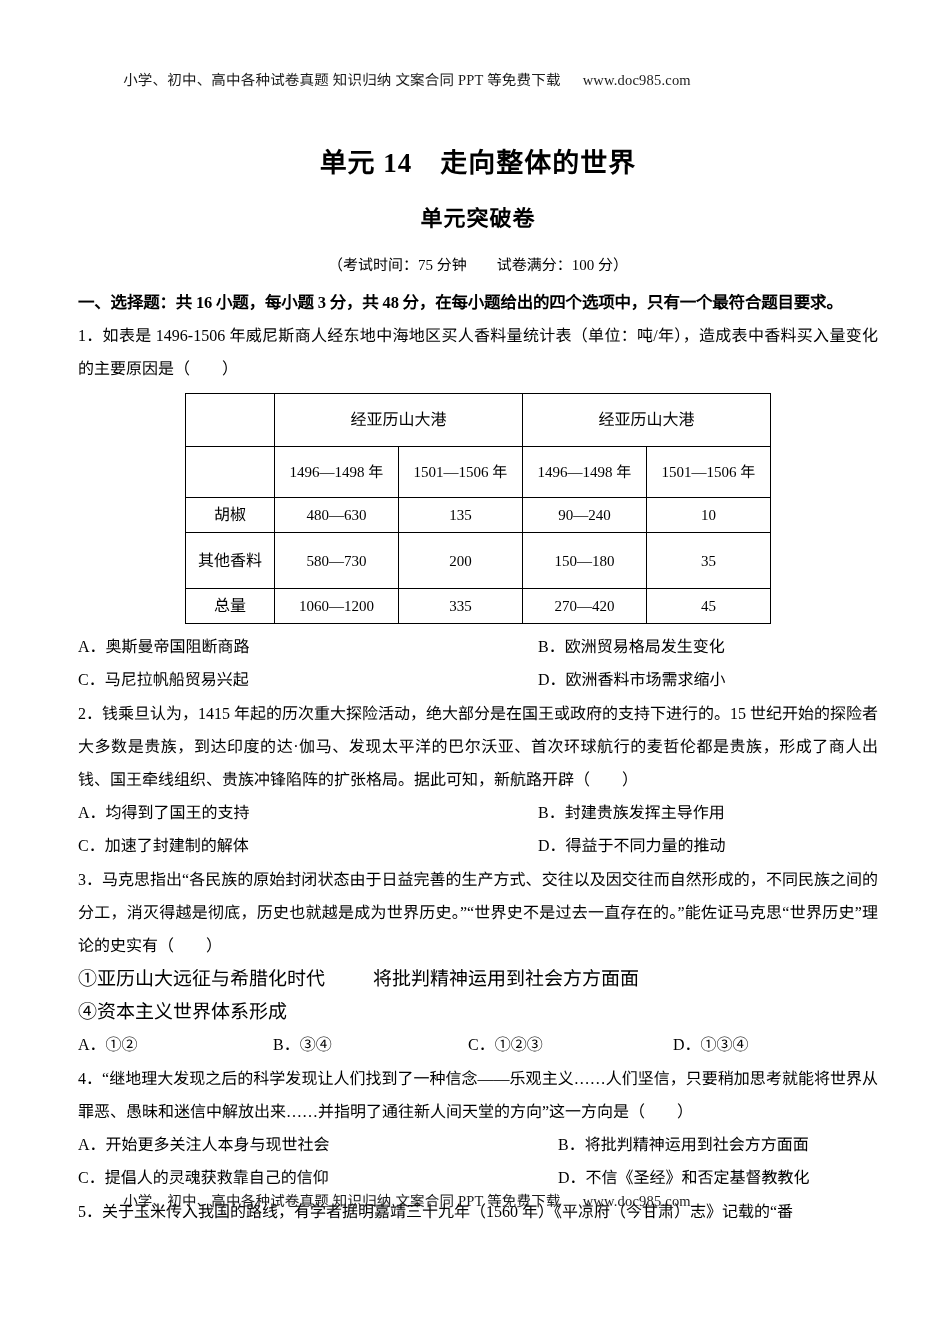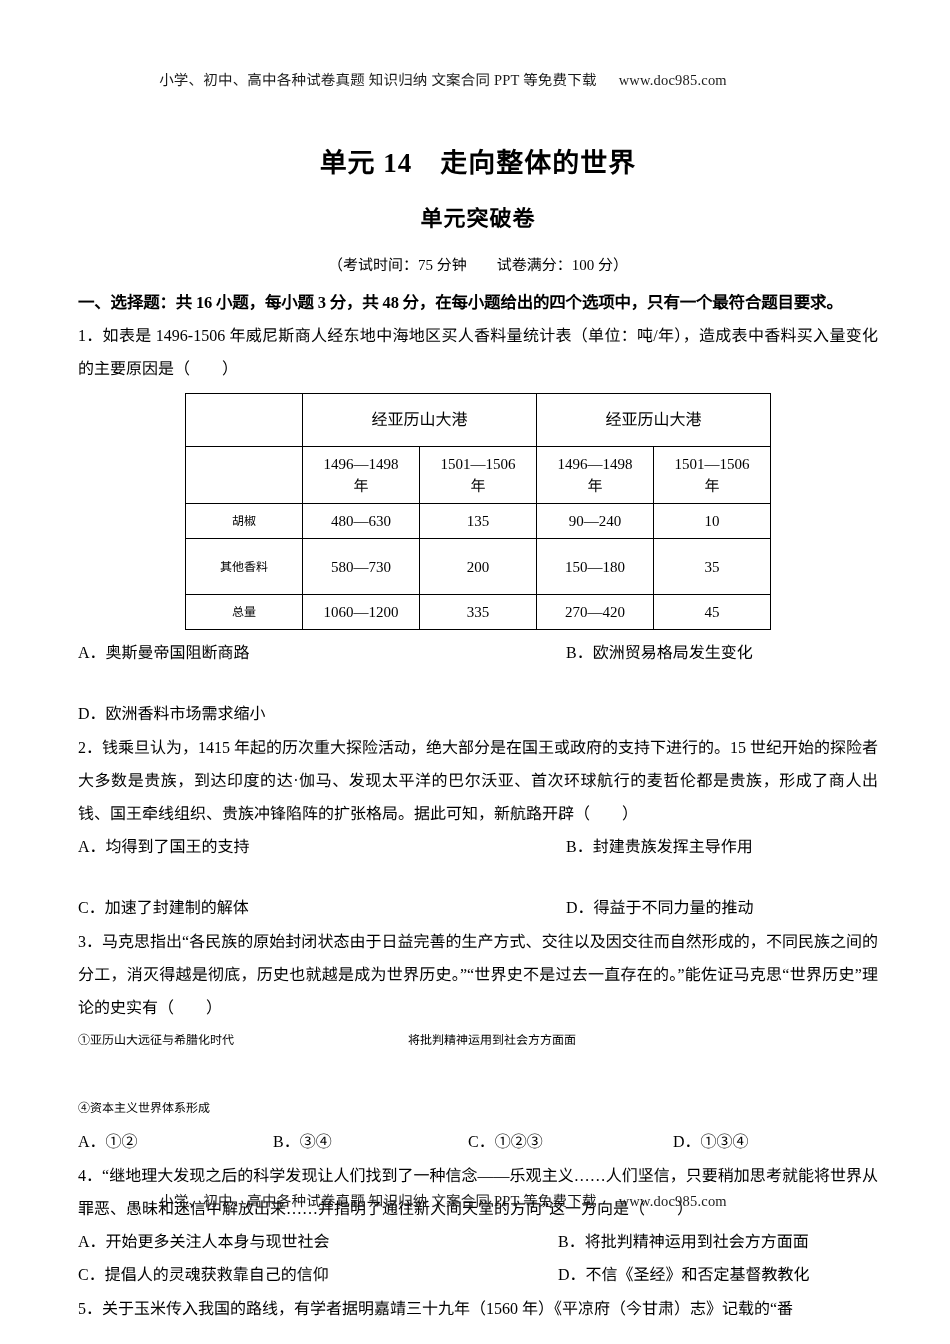--- a/index.html
+++ b/index.html
@@ -17,28 +17,27 @@
     height: 1344px;
     margin: 0 auto;
     background: #ffffff;
     box-sizing: border-box;
     overflow: hidden;
   }
 
   
   .running {
     position: absolute;
-    left: 16px;
+    left: 0;
     width: 814px;
     text-align: center;
     font-size: 14.5px;
     letter-spacing: 0.2px;
     color: #1a1a1a;
     white-space: nowrap;
-    padding-left: 20px;
   }
   .running-head { top: 68px; }
   .running-foot { top: 1189px; }
   .running .url {
     font-family: "Liberation Serif", "DejaVu Serif", serif;
     margin-left: 22px;
   }
 
   
   .content {
@@ -89,70 +88,68 @@
 
   
   .opts {
     font-size: 16px;
     line-height: 33px;
     position: relative;
   }
   .opts-2col {
     display: grid;
     grid-template-columns: 460px 340px;
-    gap: 28px;
   }
   .opts-2col-wide {
     display: grid;
     grid-template-columns: 480px 320px;
   }
   .opts-4col {
     display: grid;
     grid-template-columns: 195px 195px 205px 205px;
   }
   .opt { white-space: nowrap; }
   .opt .lbl {
     font-family: "Liberation Serif", serif;
   }
   .stmts {
     display: grid;
     grid-template-columns: 295px 505px;
-    font-size: 12px;
+    font-size: 19px;
     line-height: 33px;
-    gap: 35px;
   }
 
   
   .tbl-wrap {
     margin: 8px 0 6px 0;
     display: flex;
     justify-content: center;
   }
   table.spice {
     border-collapse: collapse;
     width: 586px;
     table-layout: fixed;
     font-size: 15px;
   }
   table.spice td, table.spice th {
     border: 1px solid #000000;
     text-align: center;
     vertical-align: middle;
     font-weight: normal;
-    padding: 6px 16px;
+    padding: 6px 2px;
     line-height: 22px;
   }
   table.spice .c0 { width: 84px; }
   table.spice .c1 { width: 132px; }
   table.spice .c2 { width: 124px; }
   table.spice .c3 { width: 124px; }
   table.spice .c4 { width: 122px; }
   table.spice .h-port { height: 40px; font-size: 16px; }
   table.spice .h-year { height: 38px; }
-  table.spice .rowlabel { font-size: 12px; }
+  table.spice .rowlabel { font-size: 16px; }
   table.spice .tall { height: 56px; }
   .narrow-label { padding-left: 12px; padding-right: 12px; }
 </style>
 </head>
 <body>
 
 <div class="page">
 
   <div class="running running-head">
     <span>小学、初中、高中各种试卷真题 知识归纳 文案合同 PPT 等免费下载</span><span class="url">www.doc985.com</span>
@@ -204,20 +201,21 @@
             <td>270—420</td>
             <td>45</td>
           </tr>
         </tbody>
       </table>
     </div>
 
     <div class="opts opts-2col">
       <div class="opt"><span class="lbl">A．</span><span>奥斯曼帝国阻断商路</span></div>
       <div class="opt"><span class="lbl">B．</span><span>欧洲贸易格局发生变化</span></div>
+      <div class="opt"><span class="lbl">C．</span><span>马尼拉帆船贸易兴起</span></div>
       <div class="opt"><span class="lbl">D．</span><span>欧洲香料市场需求缩小</span></div>
     </div>
 
     <div class="q">2．钱乘旦认为，1415 年起的历次重大探险活动，绝大部分是在国王或政府的支持下进行的。15 世纪开始的探险者大多数是贵族，到达印度的达·伽马、发现太平洋的巴尔沃亚、首次环球航行的麦哲伦都是贵族，形成了商人出钱、国王牵线组织、贵族冲锋陷阵的扩张格局。据此可知，新航路开辟（　　）</div>
     <div class="opts opts-2col">
       <div class="opt"><span class="lbl">A．</span><span>均得到了国王的支持</span></div>
       <div class="opt"><span class="lbl">B．</span><span>封建贵族发挥主导作用</span></div>
       <div class="opt"><span class="lbl">C．</span><span>加速了封建制的解体</span></div>
       <div class="opt"><span class="lbl">D．</span><span>得益于不同力量的推动</span></div>
     </div>

